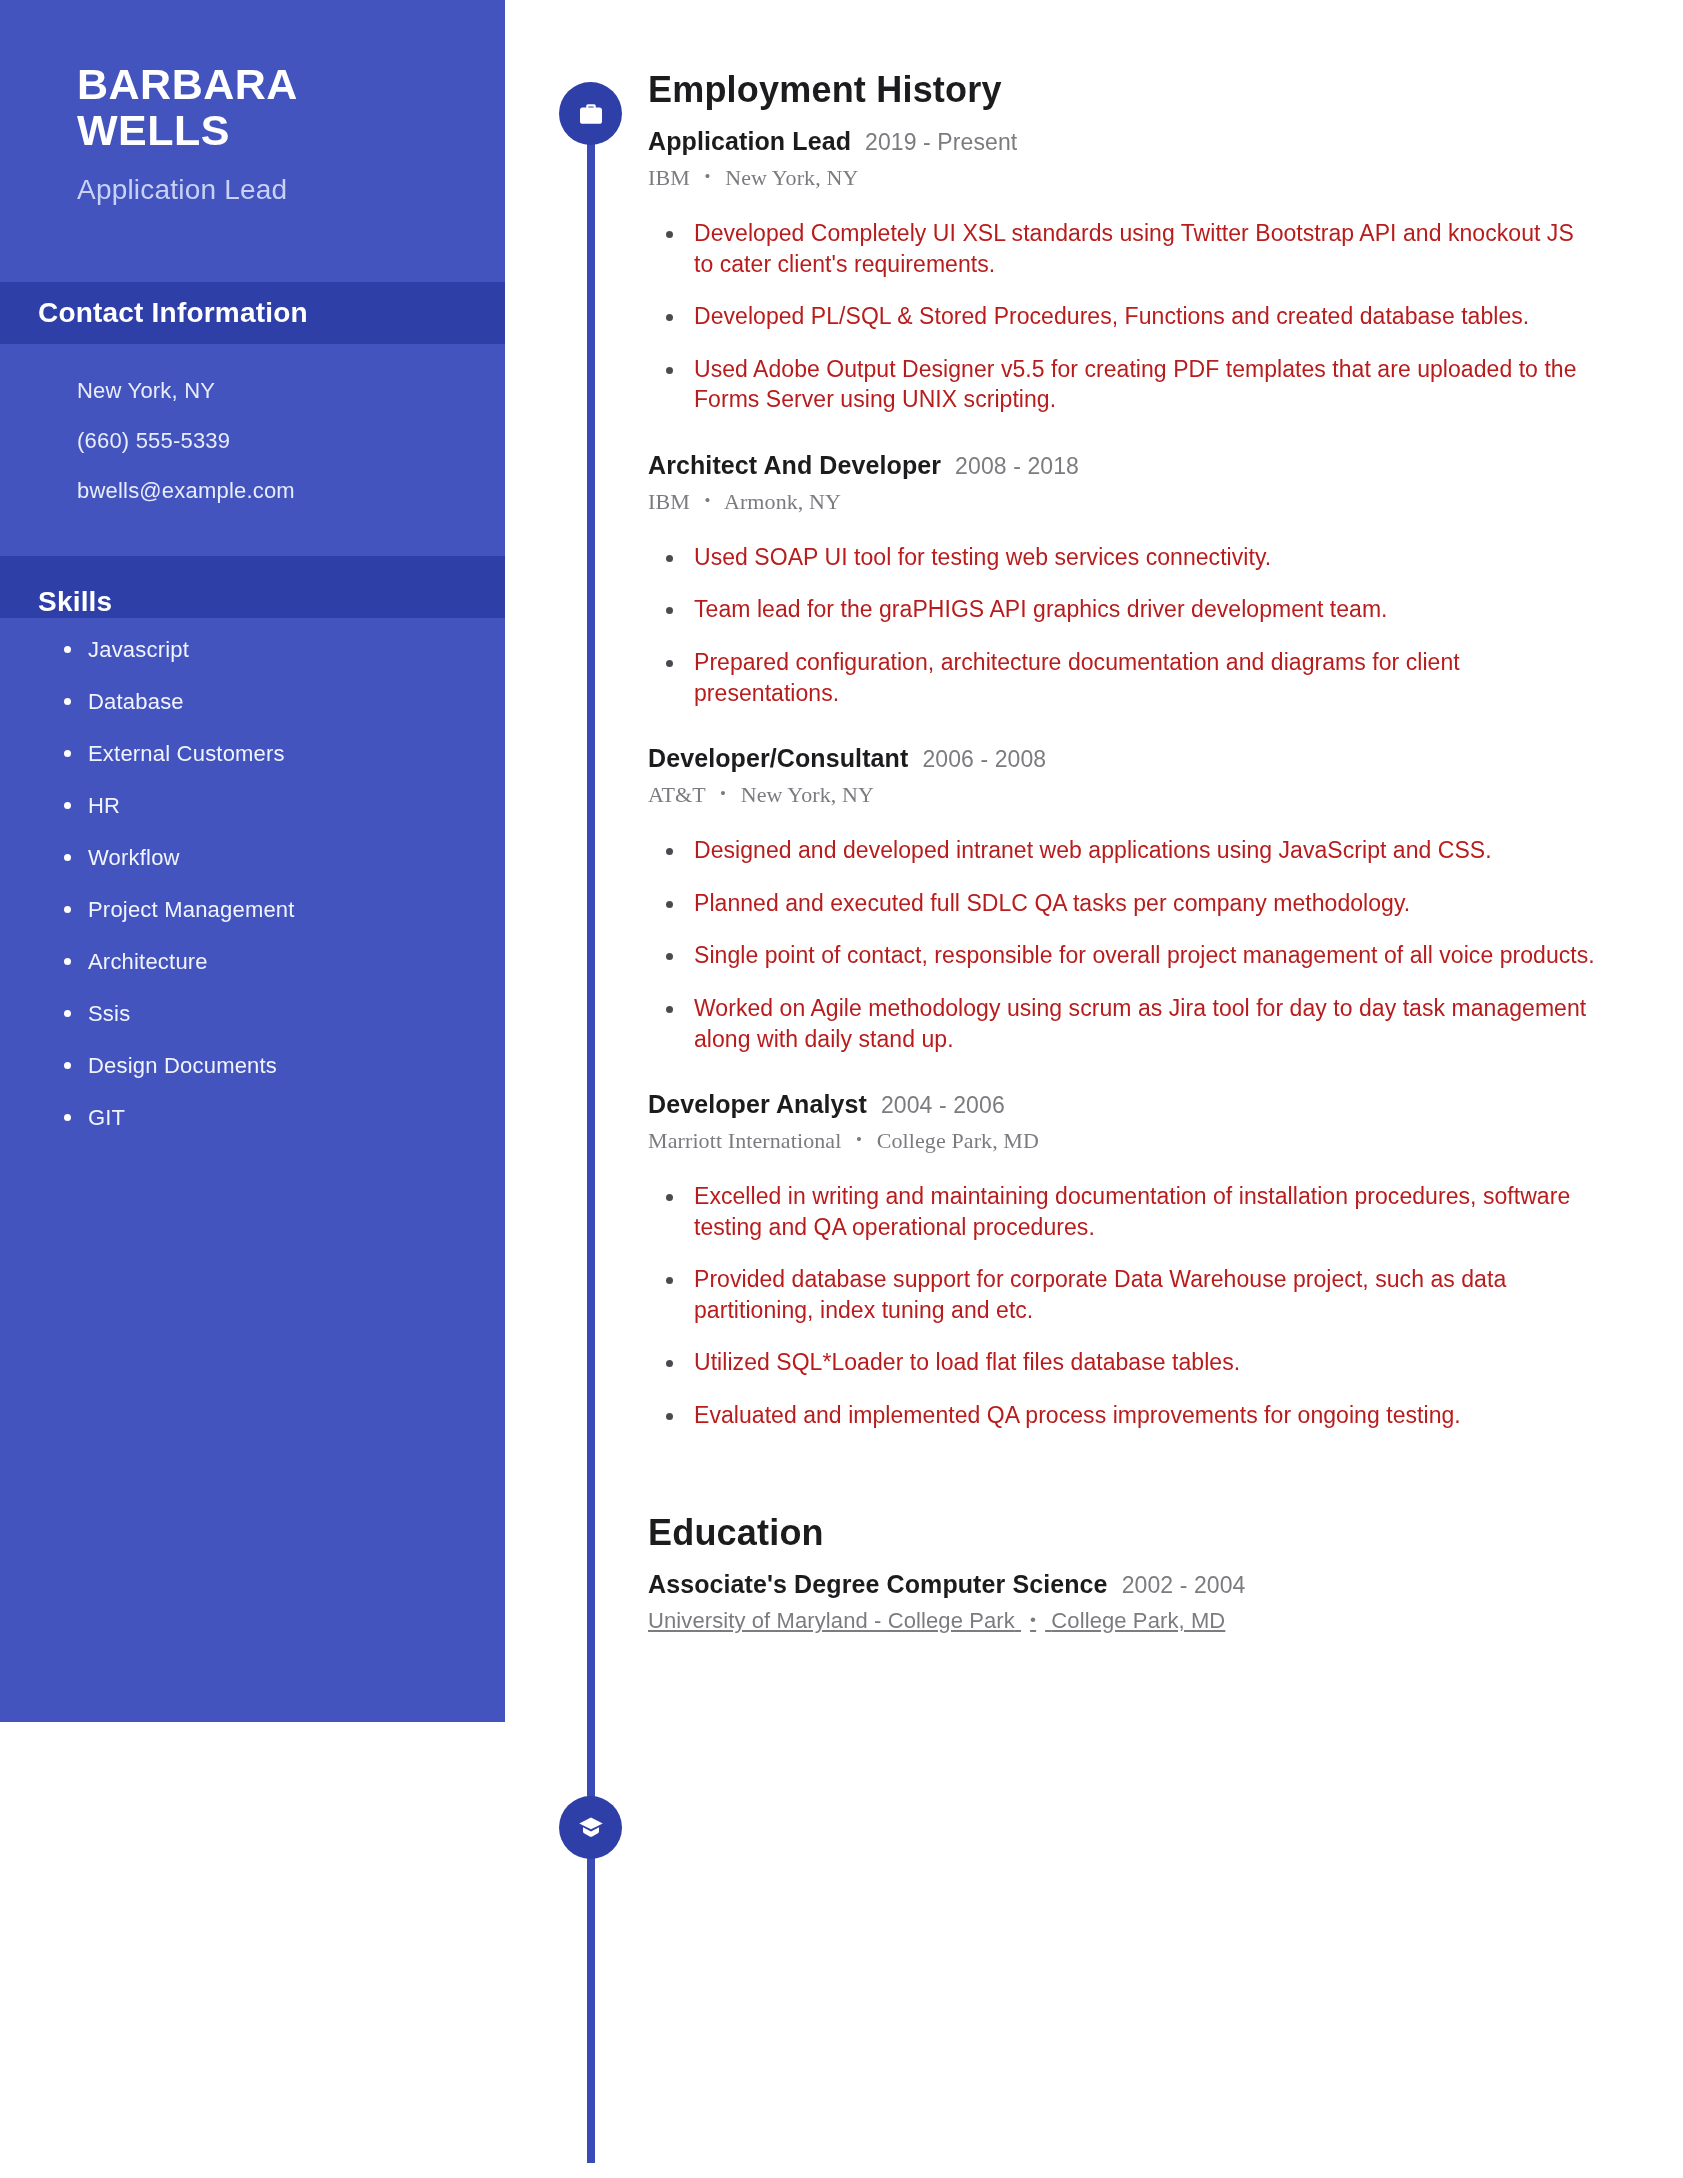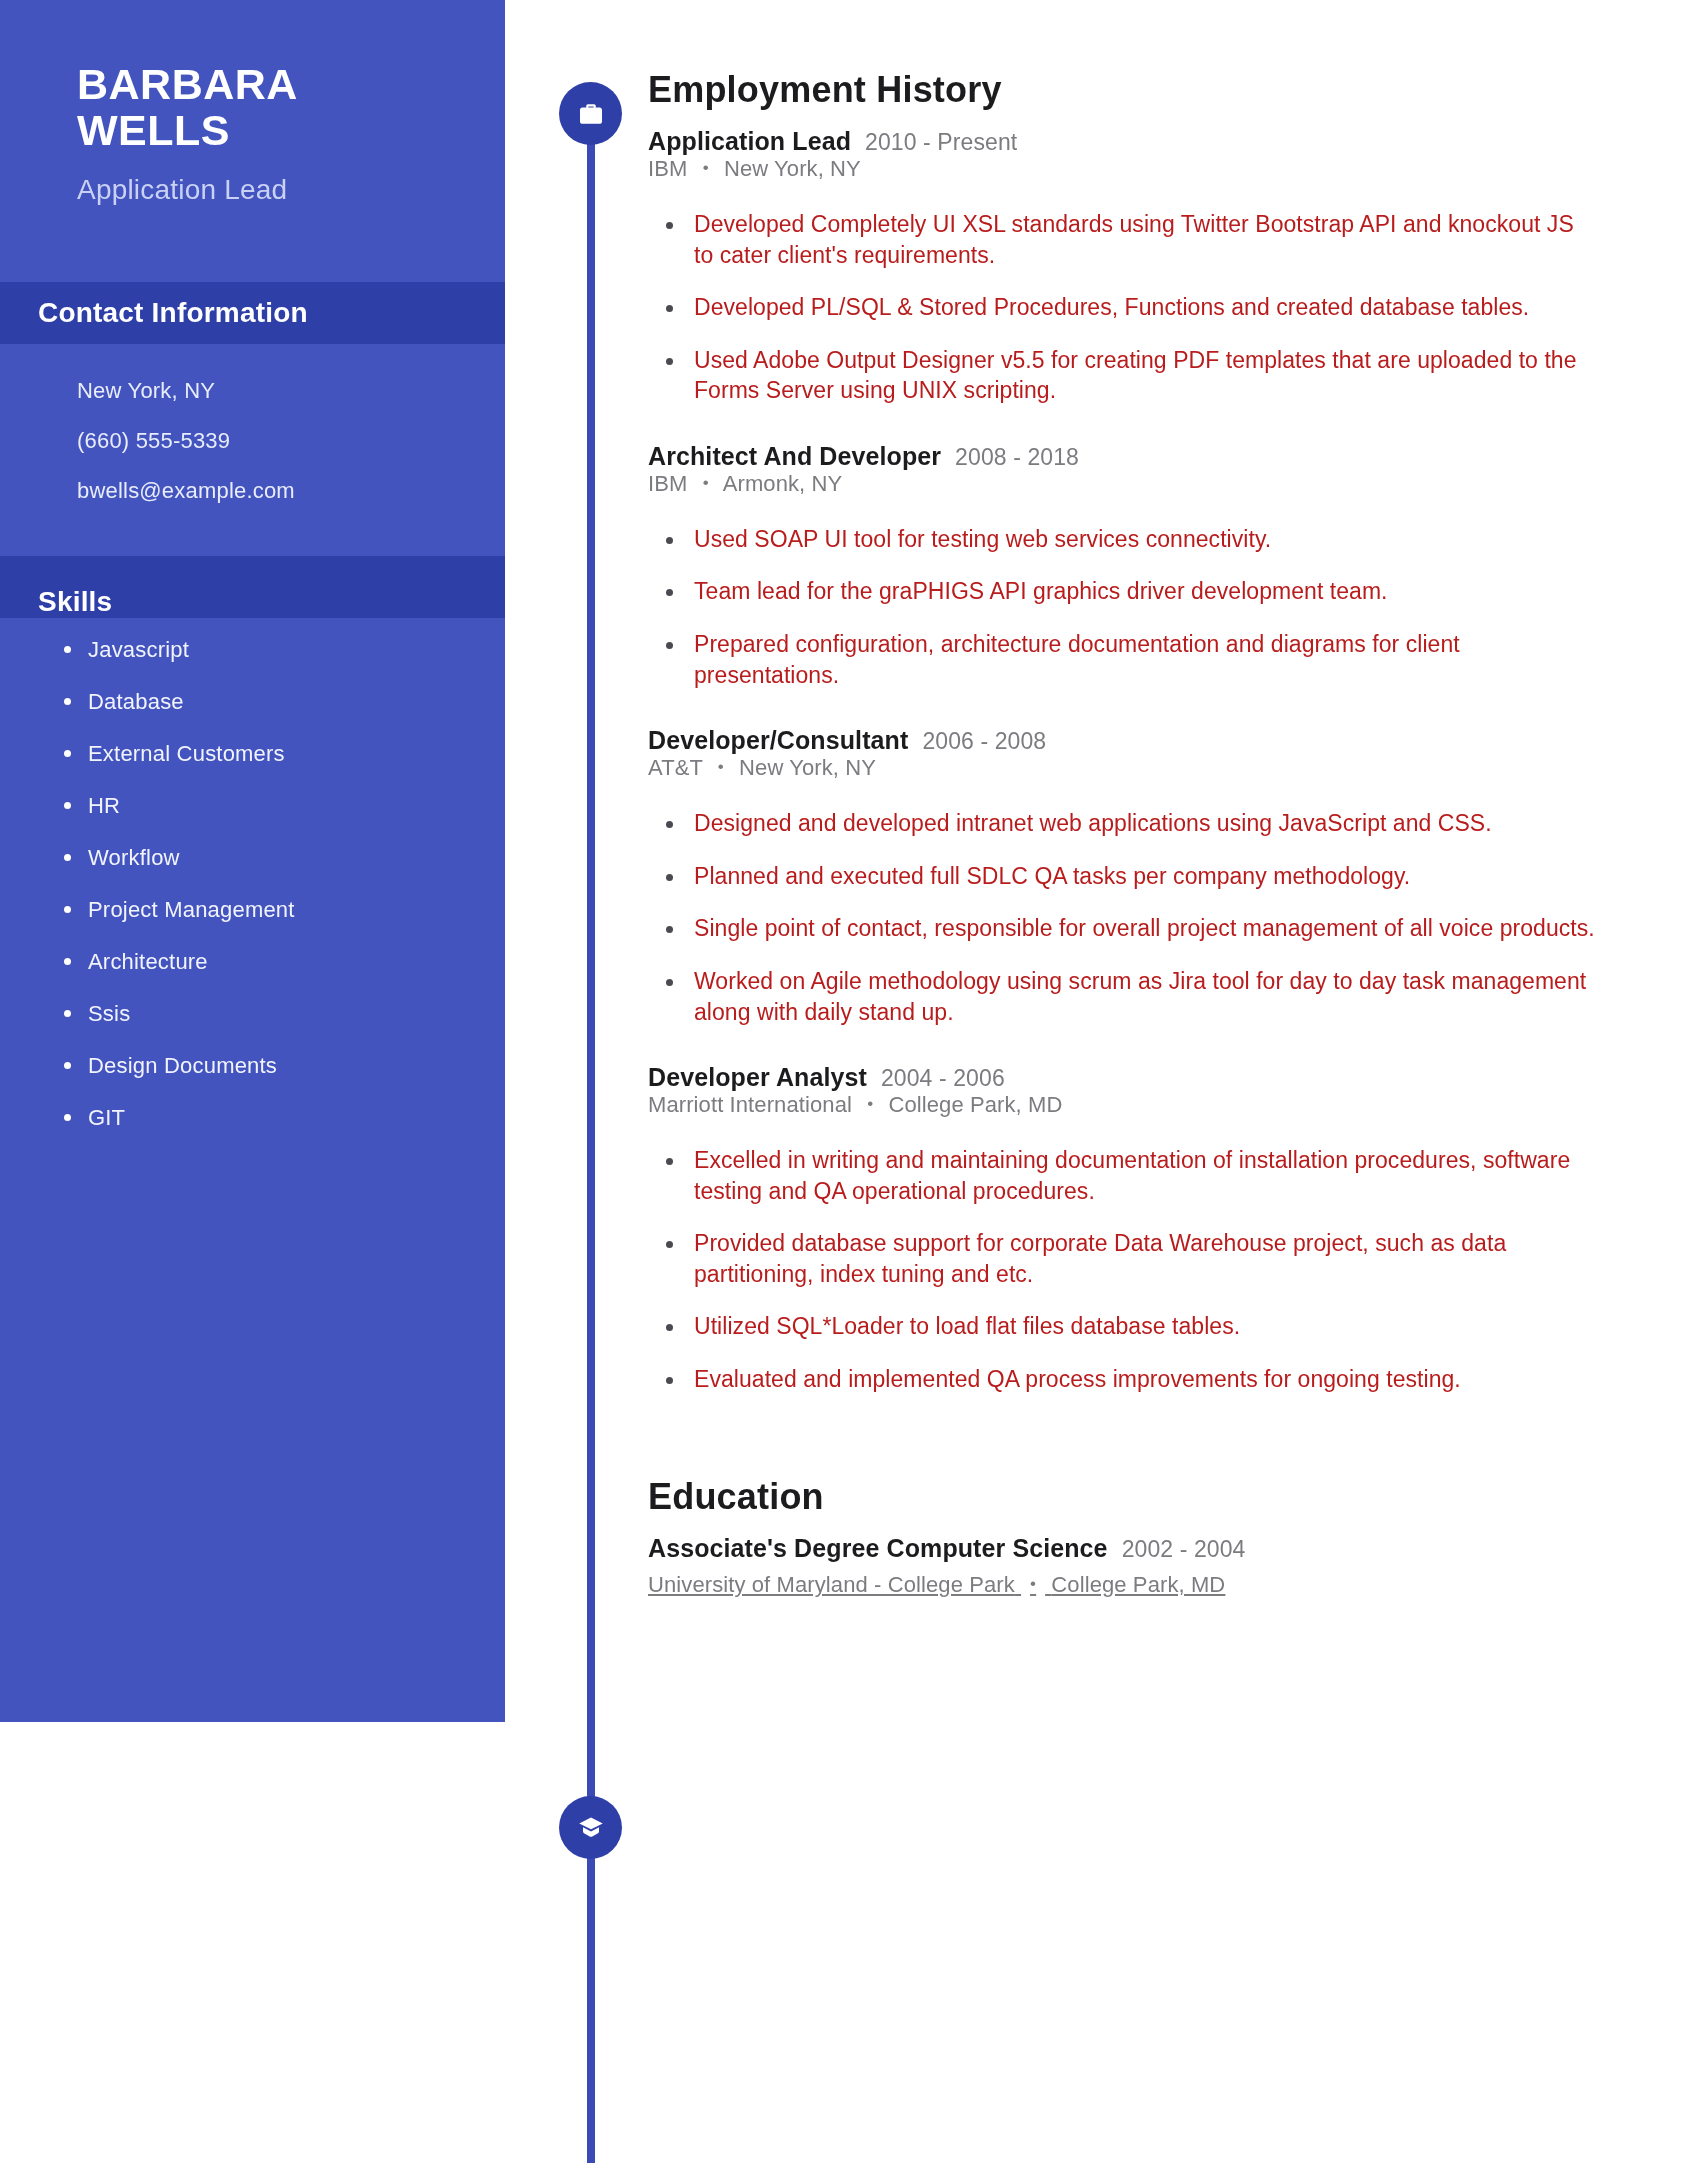--- a/index.html
+++ b/index.html
@@ -70,21 +70,21 @@
   .entry-title-row {
     margin-top:16px; display:flex; align-items:baseline; flex-wrap:wrap;
   }
   .entry-title {
     font-size:25px; font-weight:bold; color:#1c1c1e; letter-spacing:0.1px;
   }
   .entry-dates {
     font-size:23px; color:#7b7b80; margin-left:14px; letter-spacing:0.1px;
   }
   .entry-meta {
-    font-size:22px; color:#7b7b80; letter-spacing:0.1px;
+    margin-top:9px; font-size:22px; color:#7b7b80; letter-spacing:0.1px;font-family:Liberation Serif, serif;
   }
   .entry-meta .sep { padding:0 9px; font-size:17px; position:relative; top:-3px; }
   .bullets { list-style:none; margin-top:27px; }
   .bullets li {
     position:relative; padding-left:46px; font-size:23px; color:#b91c1c;
     line-height:1.33; margin-bottom:22px; letter-spacing:0.05px;
   }
   .bullets li::before {
     content:""; position:absolute; left:18px; top:13px;
     width:7px; height:7px; border-radius:50%; background:#4a4a50;
@@ -159,21 +159,21 @@
   </div>
 
   <main class="main">
 
     <section style="margin-top:69px;">
       <h2 class="sec-head">Employment History</h2>
 
       <div class="job" style="margin-top:8px;">
         <div class="entry-title-row">
           <span class="entry-title">Application Lead</span>
-          <span class="entry-dates">2010 - Present</span>
+          <span class="entry-dates">2019 - Present</span>
         </div>
         <div class="entry-meta">
           <span>IBM</span>
           <span class="sep">•</span>
           <span>New York, NY</span>
         </div>
         <ul class="bullets">
           <li>Developed Completely UI XSL standards using Twitter Bootstrap API and knockout JS to cater client's requirements.</li>
           <li>Developed PL/SQL &amp; Stored Procedures, Functions and created database tables.</li>
           <li>Used Adobe Output Designer v5.5 for creating PDF templates that are uploaded to the Forms Server using UNIX scripting.</li>

